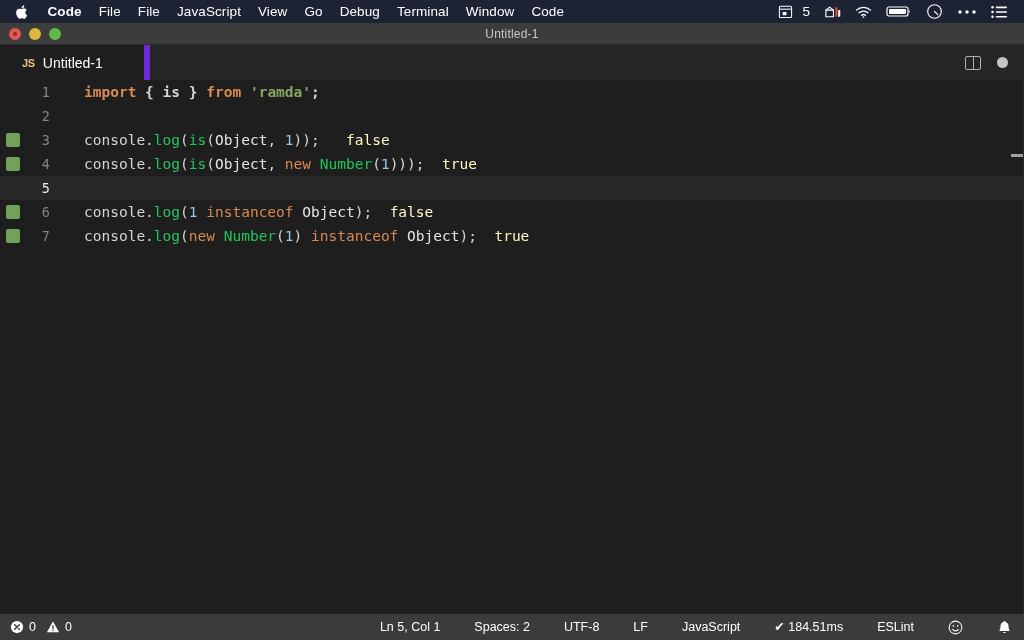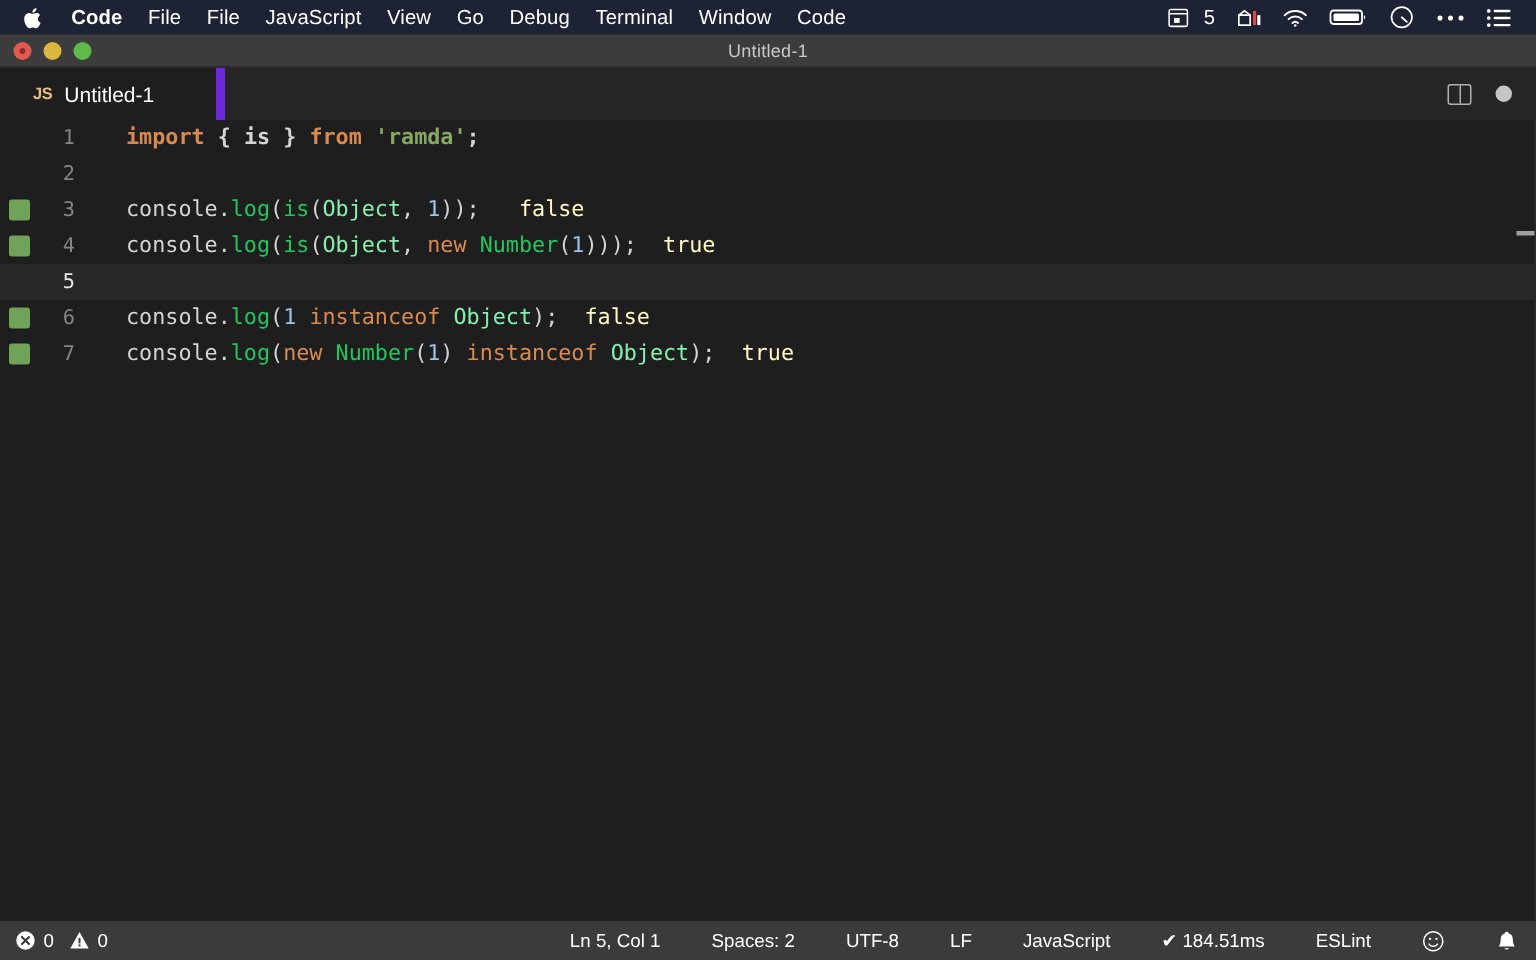--- a/index.html
+++ b/index.html
@@ -143,21 +143,21 @@
     background: #282828;
   }
   .rows-wrap { position: relative; padding-top: 0; }
 
   
   .t-key { color: #d98a52; }
   .t-str { color: #85a865; }
   .t-plain { color: #d4d4d4; }
   .t-fn { color: #22c55e; }
   .t-num { color: #9cc4e4; }
-  .t-type { color: #86efac; }
+  .t-type { color: #e5e5e5; }
   .t-punc { color: #d4d4d4; }
   .t-result { color: #fef9c3; }
 
   
   .scrollbar {
     position: absolute; right: 0; top: 0;
     width: 14px; height: 100%;
     background: transparent; z-index: 3;
   }
   .scroll-marker {

